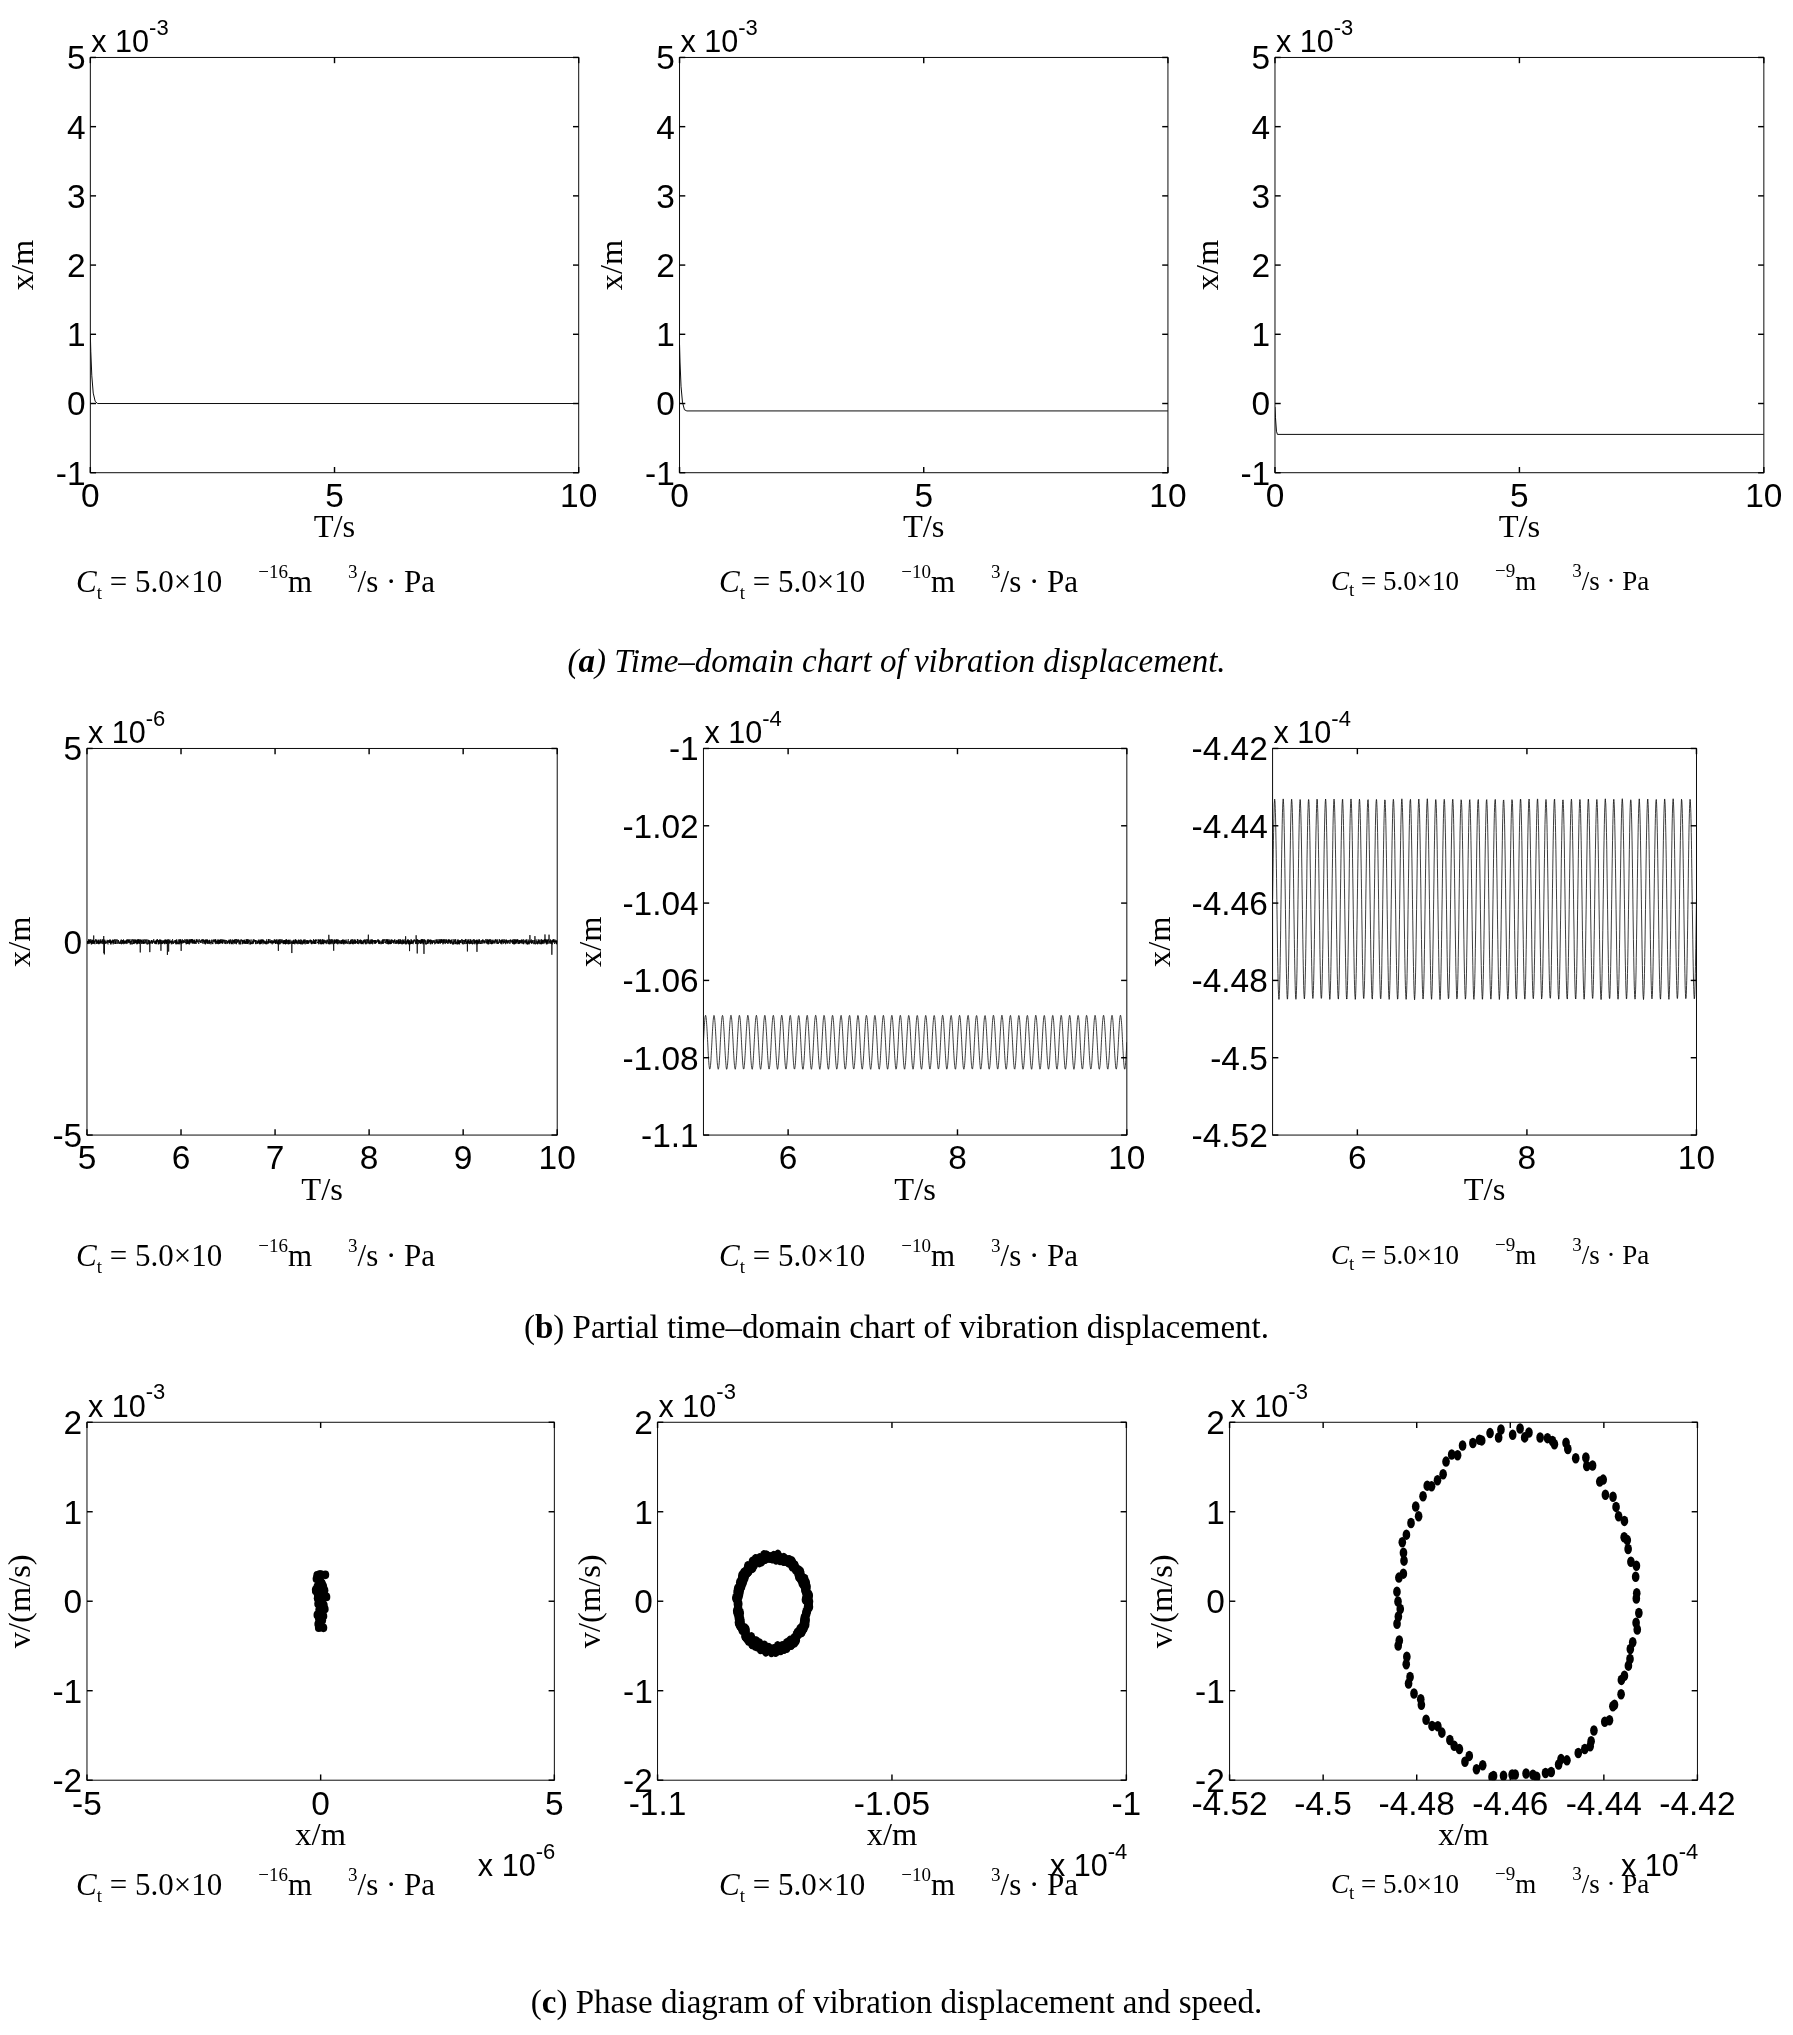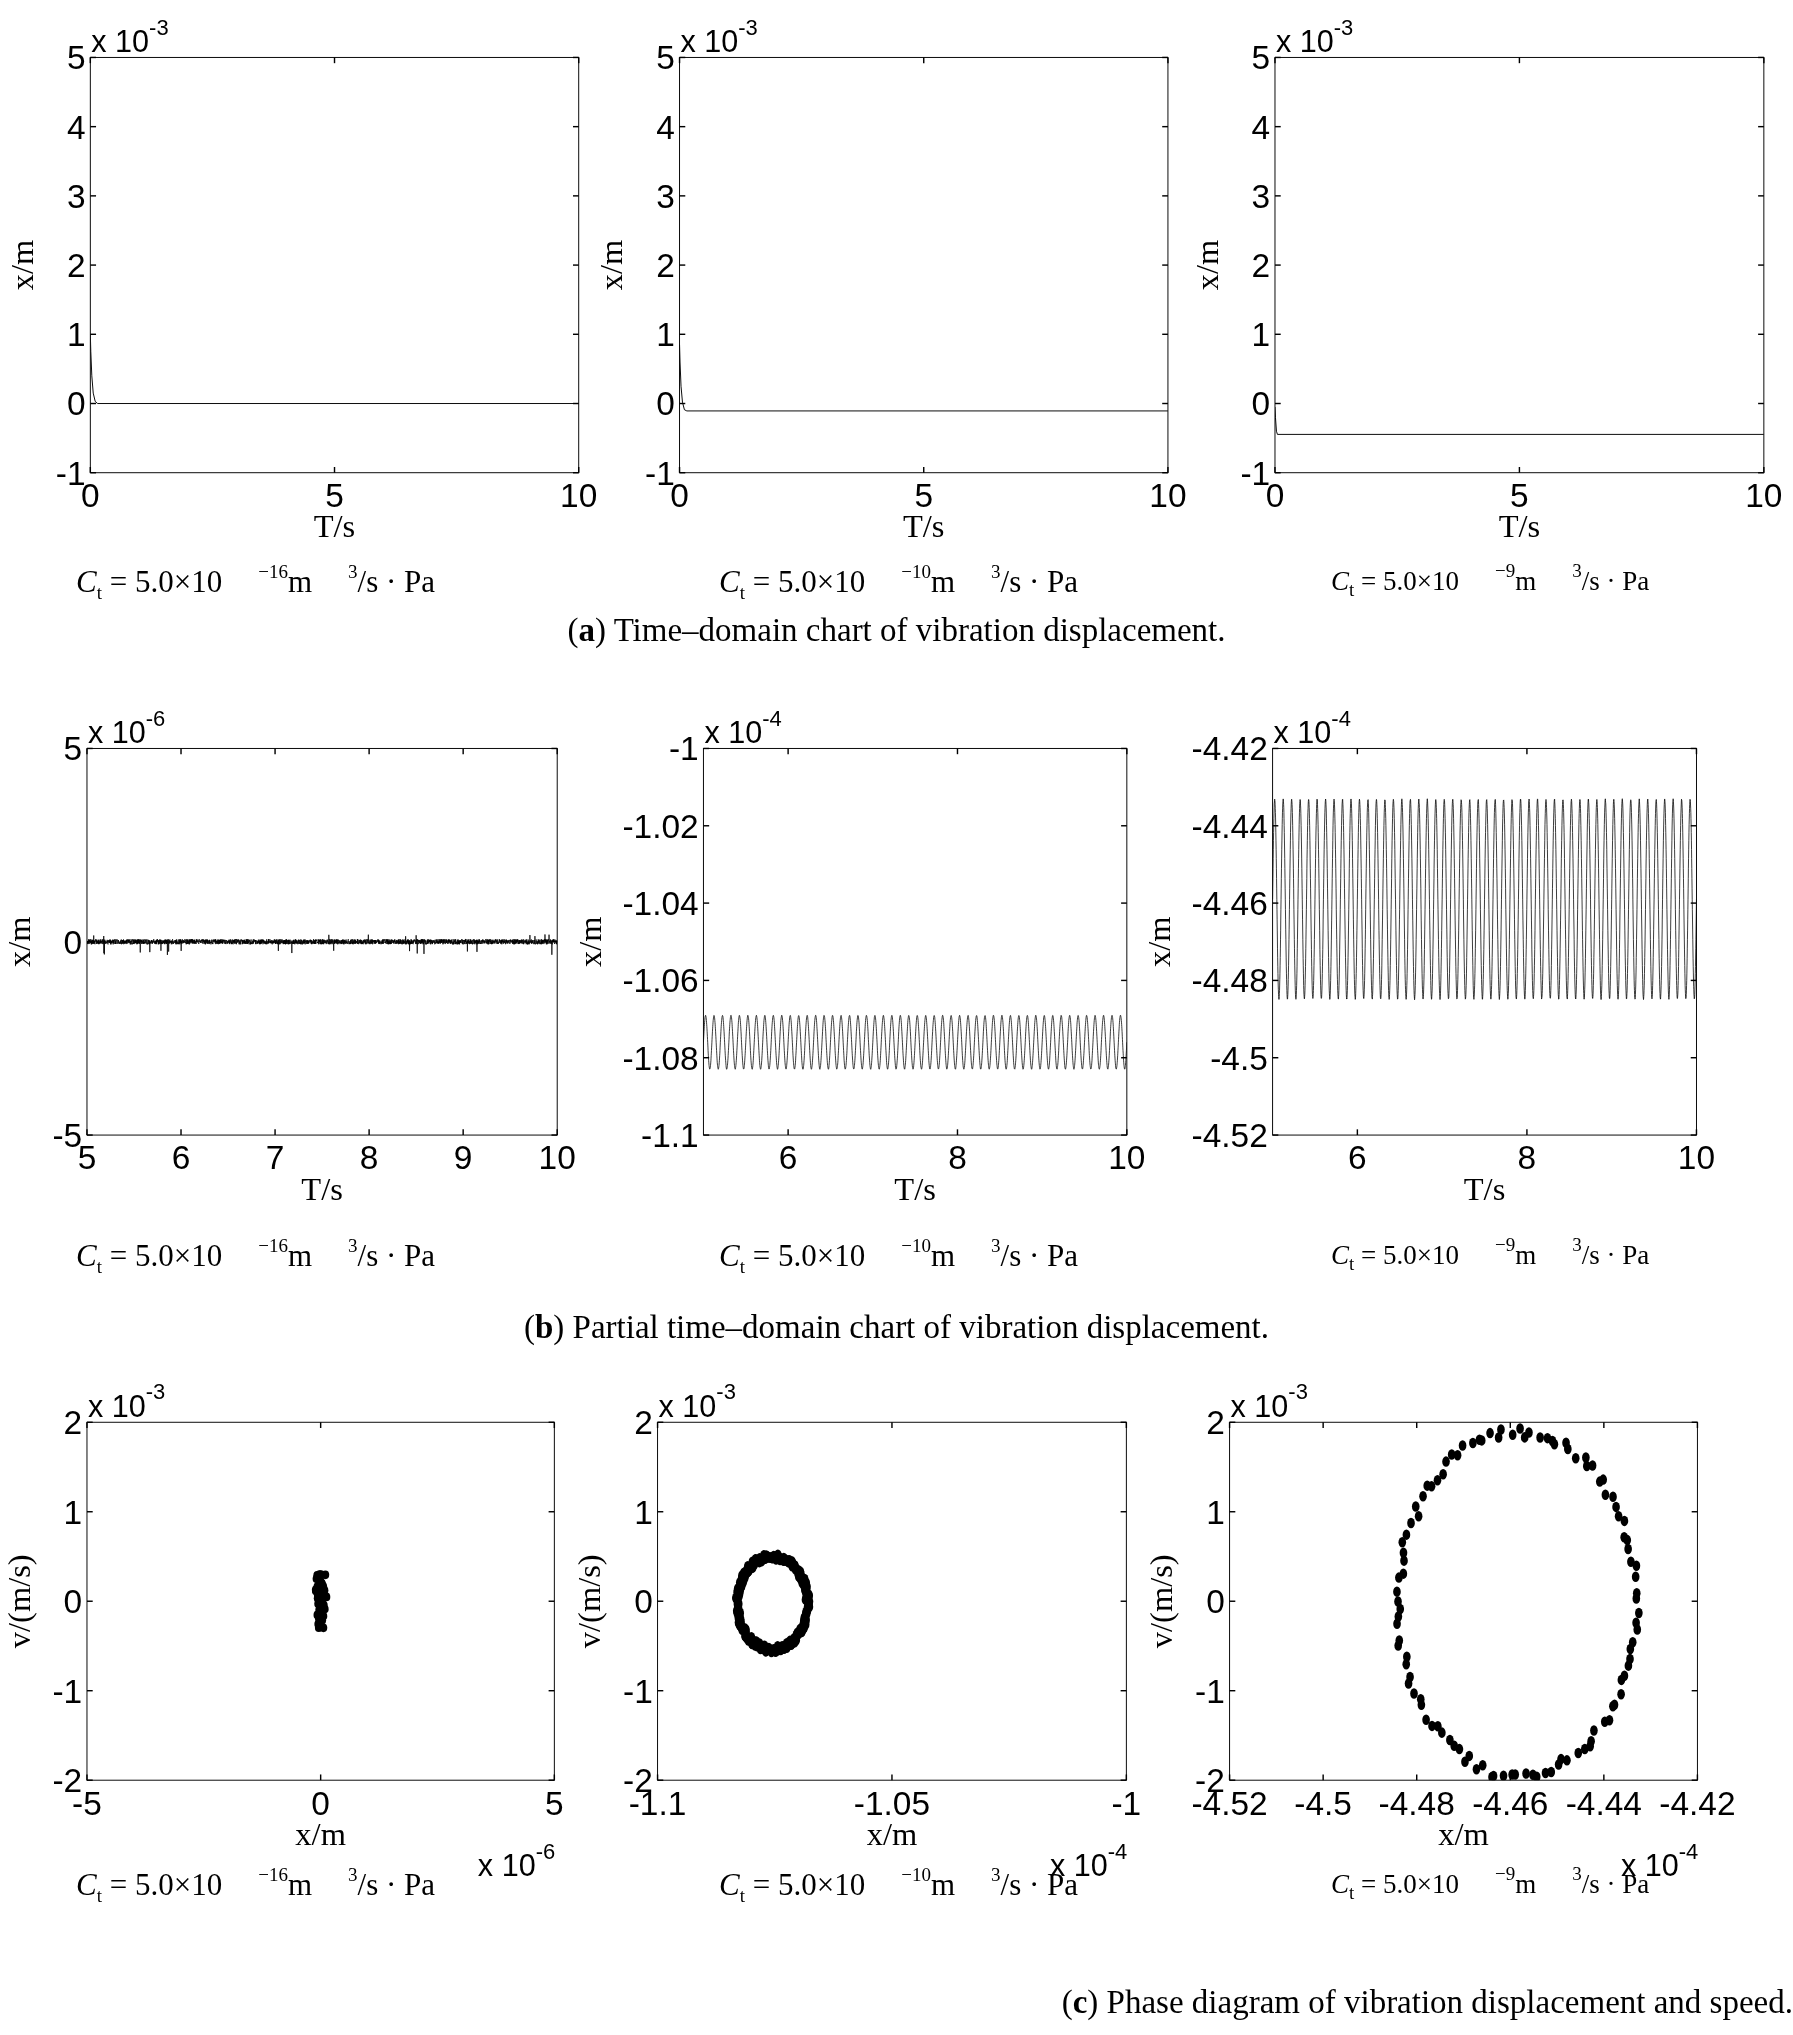--- a/index.html
+++ b/index.html
@@ -791,21 +791,21 @@
   <div class="ct" style="left:76px; top:564px;">
     <i>C</i><sub>t</sub><span> = 5.0×10</span><sup>−16</sup><span>m</span><sup>3</sup><span>/s · Pa</span>
   </div>
   <div class="ct" style="left:719px; top:564px;">
     <i>C</i><sub>t</sub><span> = 5.0×10</span><sup>−10</sup><span>m</span><sup>3</sup><span>/s · Pa</span>
   </div>
   <div class="ct" style="left:1331px; top:566px; font-size:27px;">
     <i>C</i><sub>t</sub><span> = 5.0×10</span><sup>−9</sup><span>m</span><sup>3</sup><span>/s · Pa</span>
   </div>
 
-  <div class="caption" style="top:612px;">(<b>a</b>) <span>Time–domain chart of vibration displacement.</span></div>
+  <div class="caption" style="top:643px;font-style:italic;">(<b>a</b>) <span>Time–domain chart of vibration displacement.</span></div>
 
   
   <div class="ct" style="left:76px; top:1238px;">
     <i>C</i><sub>t</sub><span> = 5.0×10</span><sup>−16</sup><span>m</span><sup>3</sup><span>/s · Pa</span>
   </div>
   <div class="ct" style="left:719px; top:1238px;">
     <i>C</i><sub>t</sub><span> = 5.0×10</span><sup>−10</sup><span>m</span><sup>3</sup><span>/s · Pa</span>
   </div>
   <div class="ct" style="left:1331px; top:1240px; font-size:27px;">
     <i>C</i><sub>t</sub><span> = 5.0×10</span><sup>−9</sup><span>m</span><sup>3</sup><span>/s · Pa</span>
@@ -817,15 +817,15 @@
   <div class="ct" style="left:76px; top:1867px;">
     <i>C</i><sub>t</sub><span> = 5.0×10</span><sup>−16</sup><span>m</span><sup>3</sup><span>/s · Pa</span>
   </div>
   <div class="ct" style="left:719px; top:1867px;">
     <i>C</i><sub>t</sub><span> = 5.0×10</span><sup>−10</sup><span>m</span><sup>3</sup><span>/s · Pa</span>
   </div>
   <div class="ct" style="left:1331px; top:1869px; font-size:27px;">
     <i>C</i><sub>t</sub><span> = 5.0×10</span><sup>−9</sup><span>m</span><sup>3</sup><span>/s · Pa</span>
   </div>
 
-  <div class="caption" style="top:1984px;text-align:right;">(<b>c</b>) <span>Phase diagram of vibration displacement and speed.</span></div>
+  <div class="caption" style="top:1984px;">(<b>c</b>) <span>Phase diagram of vibration displacement and speed.</span></div>
 </div>
 
 
 </body></html>

